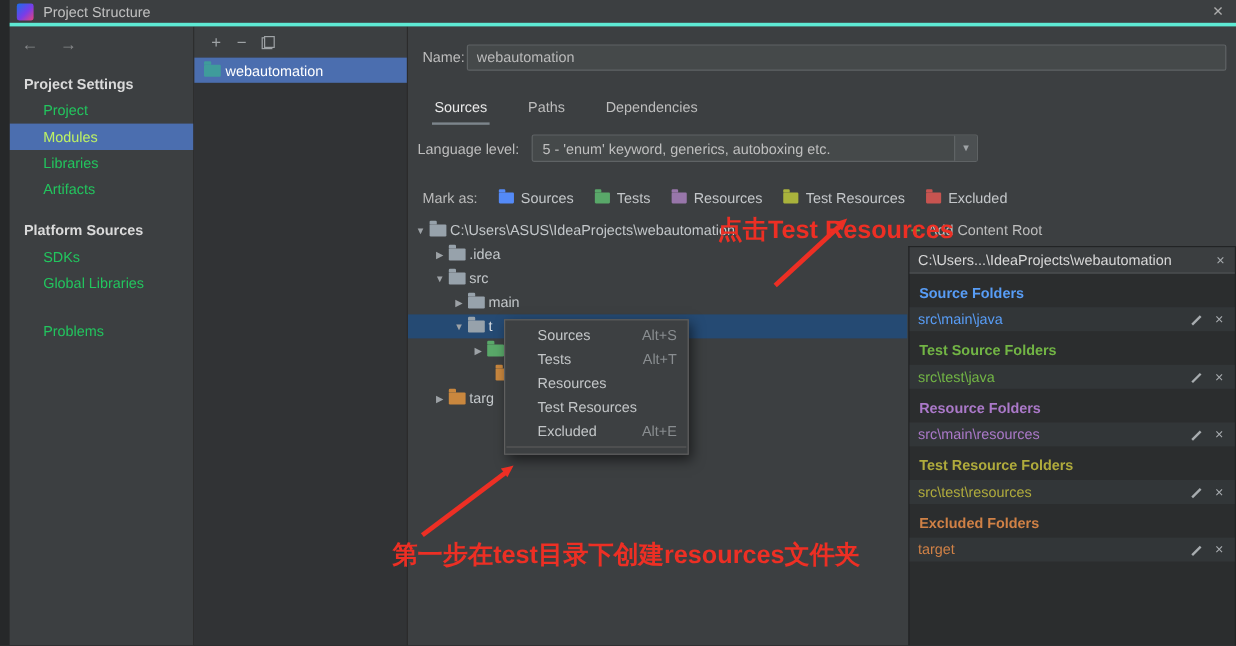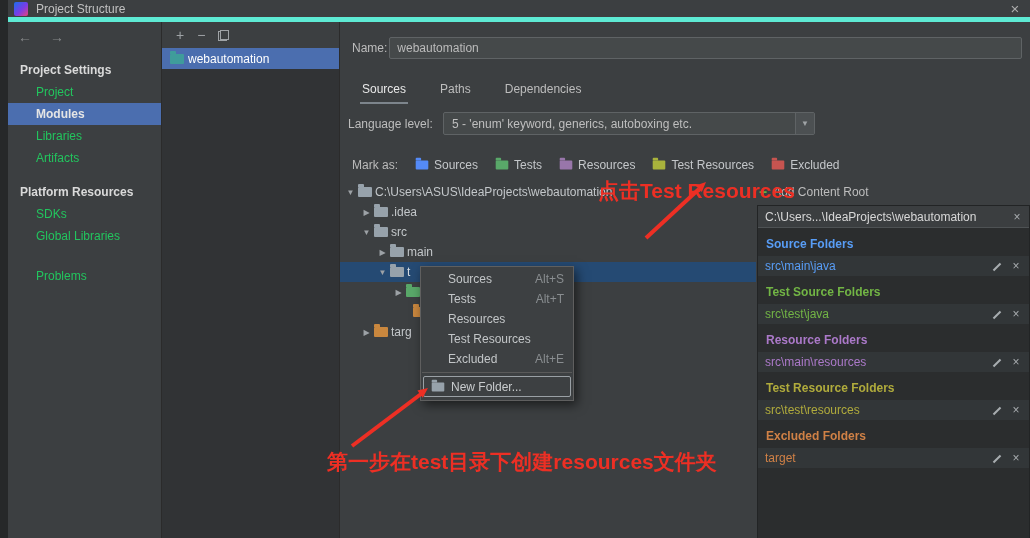--- a/index.html
+++ b/index.html
@@ -1,32 +1,32 @@
 <!DOCTYPE html>
 <html><head>
 <meta charset="utf-8">
 <style>
 *{margin:0;padding:0;box-sizing:border-box;}
 body{background:#1b1c1d;font-family:"Liberation Sans",sans-serif;}
 #root{position:relative;width:1030px;height:538px;background:#3c3f41;color:#bbbbbb;font-size:12px;overflow:hidden;}
 
 
-.titlebar{position:absolute;left:0;top:0;width:100%;height:22px;background:#3c3f41;border-bottom:5px solid #5eead4;display:flex;align-items:center;gap:8px;padding-left:14px;z-index:6;}
+.titlebar{position:absolute;left:0;top:0;width:100%;height:22px;background:#3c3f41;border-bottom:3px solid #5eead4;display:flex;align-items:center;gap:8px;padding-left:14px;z-index:6;}
 .app-icon{width:14px;height:14px;border-radius:2px;background:linear-gradient(135deg,#1a6feb 0%,#7a3ce8 55%,#e8447a 100%);flex:none;}
 .win-title{color:#c0c0c0;}
 .win-close{margin-left:auto;width:30px;text-align:center;font-size:15px;color:#adadad;cursor:pointer;line-height:22px;}
 .edge{position:absolute;left:0;top:0;width:8px;height:100%;background:#262829;z-index:7;}
 
 
 .sidebar{position:absolute;left:8px;top:22px;width:154px;bottom:0;background:#3c3f41;border-right:1px solid #2b2b2b;z-index:2;}
 .nav-arrows{display:flex;gap:18px;padding:7px 0 2px 10px;color:#87898b;font-size:14px;}
 .nav-arrows span{cursor:pointer;}
 .side-header{margin-top:12px;padding:4px 0 4px 12px;font-weight:bold;color:#dadada;}
 .nav-item{height:22px;line-height:22px;padding-left:28px;color:#22c55e;cursor:pointer;white-space:nowrap;}
-.nav-item.selected{background:#4b6eaf;color:#e5e5e5;font-weight:bold;}
+.nav-item.selected{background:#4b6eaf;color:#bef264;}
 .nav-problems{margin-top:18px;}
 
 
 .module-panel{position:absolute;left:162px;top:22px;width:178px;bottom:0;background:#313335;border-right:1px solid #2b2b2b;z-index:2;}
 .module-toolbar{height:26px;display:flex;align-items:center;gap:13px;padding-left:14px;color:#9fa3a6;font-size:14px;background:#3c3f41;}
 .tbtn{cursor:pointer;line-height:1;}
 .copy-icon{width:11px;height:11px;position:relative;cursor:pointer;}
 .copy-icon::before{content:"";position:absolute;left:0;bottom:0;width:7px;height:8px;border:1px solid #9fa3a6;}
 .copy-icon::after{content:"";position:absolute;right:0;top:0;width:7px;height:8px;border:1px solid #9fa3a6;background:#3c3f41;}
 .module-row{height:21px;display:flex;align-items:center;padding-left:7px;background:#4b6eaf;color:#ffffff;cursor:pointer;}
@@ -108,21 +108,21 @@
   <div class="sidebar">
     <div class="nav-arrows">
       <span>←</span>
       <span>→</span>
     </div>
     <div class="side-header">Project Settings</div>
     <div class="nav-item">Project</div>
     <div class="nav-item selected">Modules</div>
     <div class="nav-item">Libraries</div>
     <div class="nav-item">Artifacts</div>
-    <div class="side-header">Platform Resources</div>
+    <div class="side-header">Platform Sources</div>
     <div class="nav-item">SDKs</div>
     <div class="nav-item">Global Libraries</div>
     <div class="nav-item nav-problems">Problems</div>
   </div>
 
   <div class="module-panel">
     <div class="module-toolbar">
       <span class="tbtn">+</span>
       <span class="tbtn">−</span>
       <span class="copy-icon"></span>
@@ -282,24 +282,20 @@
     </div>
     <div class="menu-item">
       <span>Test Resources</span>
       <span class="mi-sc"></span>
     </div>
     <div class="menu-item">
       <span>Excluded</span>
       <span class="mi-sc">Alt+E</span>
     </div>
     <div class="menu-sep"></div>
-    <div class="menu-newfolder">
-      <span class="folder fsmall"></span>
-      <span>New Folder...</span>
-    </div>
   </div>
 
   <svg class="arrows" width="1030" height="538" viewBox="0 0 1030 538">
     <line x1="646" y1="238" x2="699" y2="189" stroke="#ed2f24" stroke-width="4"></line>
     <polygon points="706,182 701.8,192.1 695.6,185.5" fill="#ed2f24"></polygon>
     <line x1="352" y1="446" x2="421" y2="394" stroke="#ed2f24" stroke-width="4"></line>
     <polygon points="428,388 422.8,397.7 417.4,390.5" fill="#ed2f24"></polygon>
   </svg>
 
   <div class="ann" id="ann1">点击Test Resources</div>

